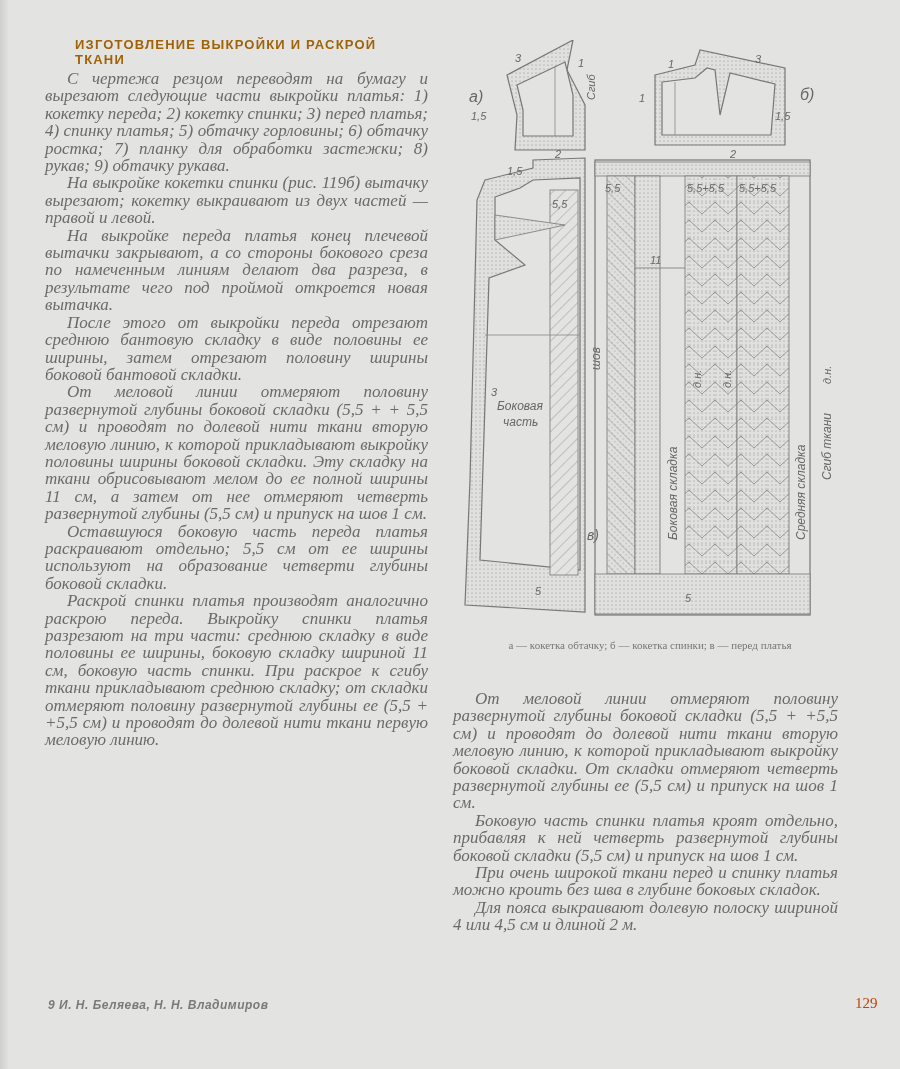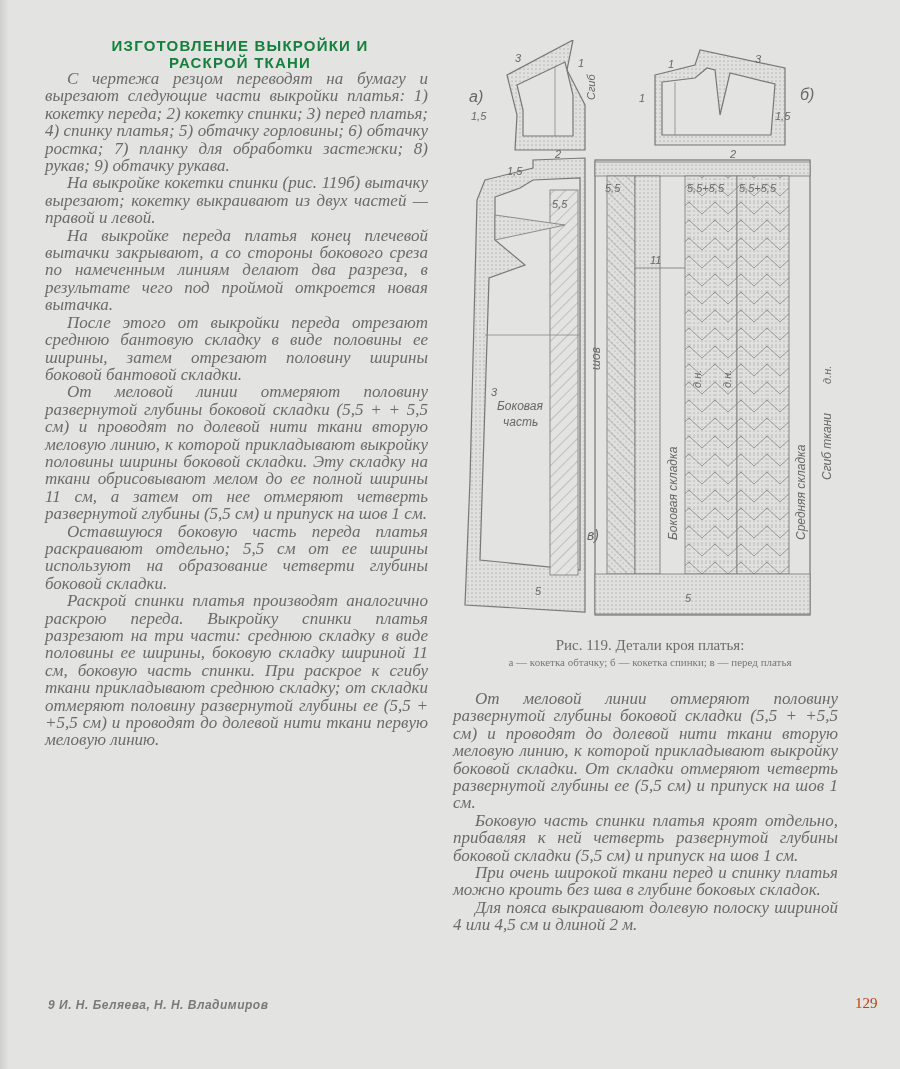--- a/index.html
+++ b/index.html
@@ -6,21 +6,21 @@
   body {
     width:900px; height:1069px; overflow:hidden; position:relative;
     background:#e3e3e1;
     font-family:"Liberation Serif", "DejaVu Serif", serif;
     color:#6b6b6b;
   }
   .spine { position:absolute; left:0; top:0; width:8px; height:1069px; background:linear-gradient(90deg,#cfcfcd,#e0e0de); }
   .running-head {
     position:absolute; left:75px; top:37px; width:330px;
     font-family:"Liberation Sans","DejaVu Sans",sans-serif;
-    font-weight:bold; font-size:15px; letter-spacing:1.2px; color:#15803d;text-align:center;
+    font-weight:bold; font-size:13px; letter-spacing:1.2px; color:#a16207;
   }
   .col-left { position:absolute; left:45px; top:70px; width:383px; }
   .col-right { position:absolute; left:453px; top:690px; width:385px; }
   p.para {
     margin:0; font-size:17px; line-height:17.4px; text-align:justify;
     text-indent:22px; color:#6a6a6a;font-style:italic;
   }
   .figure { position:absolute; left:455px; top:40px; width:440px; height:590px; }
   .fig-caption {
     position:absolute; left:455px; top:637px; width:390px; text-align:center;
@@ -131,21 +131,20 @@
       <text x="376" y="344" font-size="11" transform="rotate(-90 376 344)">д.н.</text>
       <text x="222" y="500" font-size="12" transform="rotate(-90 222 500)">Боковая складка</text>
       <text x="350" y="500" font-size="12" transform="rotate(-90 350 500)">Средняя складка</text>
       <text x="376" y="440" font-size="12" transform="rotate(-90 376 440)">Сгиб ткани</text>
       <text x="230" y="562" font-size="11">5</text>
     </g>
   </svg>
 </div>
 
 <div class="fig-caption">
-  <div class="cap-title">Рис. 119. Детали кроя платья:</div>
   <div class="cap-legend">а — кокетка обтачку; б — кокетка спинки; в — перед платья</div>
 </div>
 
 <div class="col-right">
   <p class="para">От меловой линии отмеряют половину развернутой глубины боковой складки (5,5 + +5,5 см) и проводят до долевой нити ткани вторую меловую линию, к которой прикладывают выкройку боковой складки. От складки отмеряют четверть развернутой глубины ее (5,5 см) и припуск на шов 1 см.</p>
   <p class="para">Боковую часть спинки платья кроят отдельно, прибавляя к ней четверть развернутой глубины боковой складки (5,5 см) и припуск на шов 1 см.</p>
   <p class="para">При очень широкой ткани перед и спинку платья можно кроить без шва в глубине боковых складок.</p>
   <p class="para">Для пояса выкраивают долевую полоску шириной 4 или 4,5 см и длиной 2 м.</p>
 </div>
 

